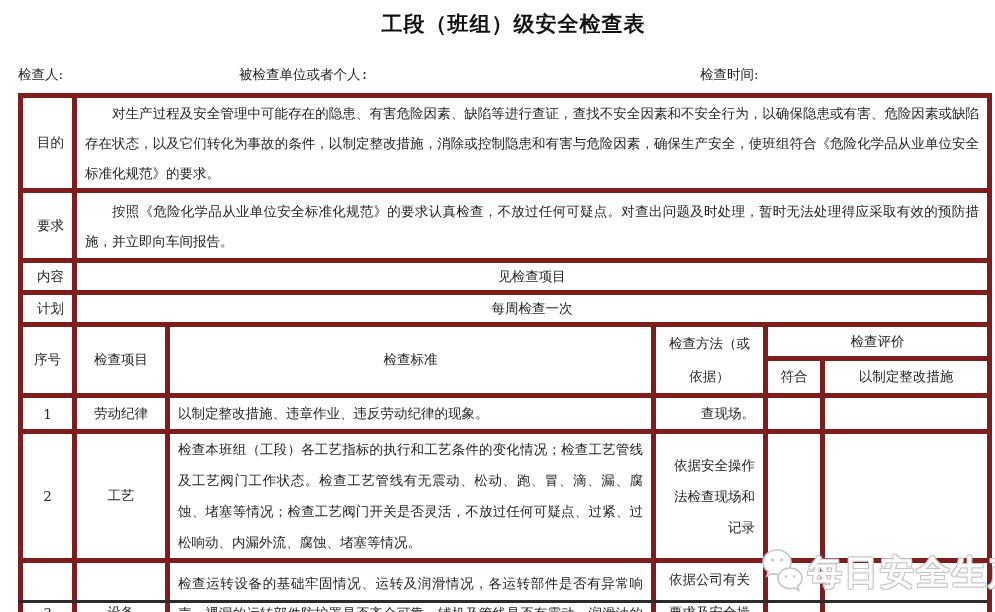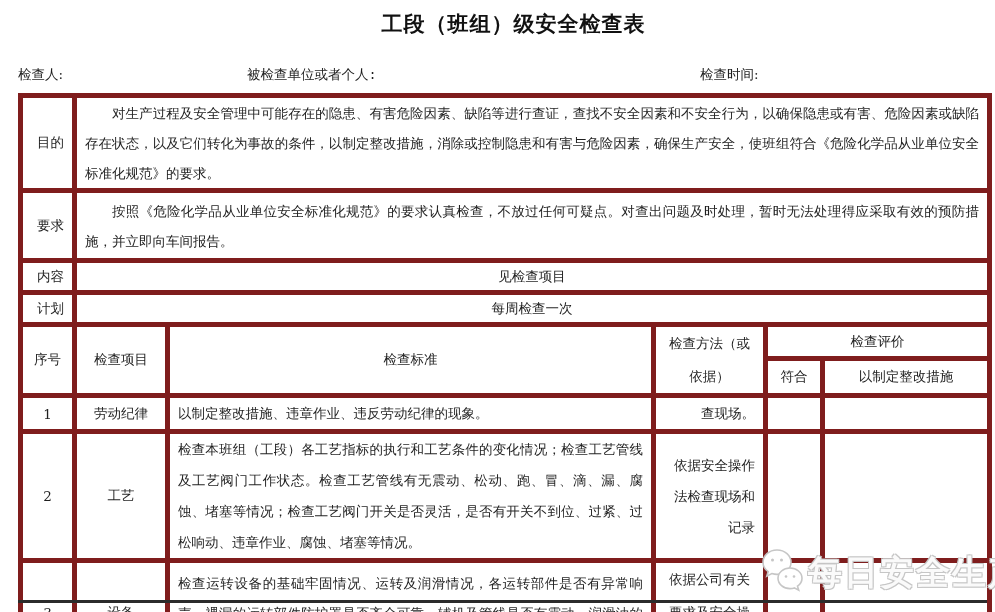--- a/index.html
+++ b/index.html
@@ -7,21 +7,21 @@
     width:995px;height:612px;position:relative;overflow:hidden;
     background:#ffffff;color:#1f1f1f;
     font-family:"DejaVu Serif","Liberation Serif",serif;
   }
   .doc-title{
     position:absolute;top:10px;left:0;width:995px;text-align:center;
     font-size:21px;font-weight:bold;letter-spacing:1px;color:#111;margin-left:16px;
   }
   .meta-line{position:absolute;top:66px;left:0;width:861px;height:22px;font-size:13.5px;}
   .meta-line .m1{position:absolute;left:18px;}
-  .meta-line .m2{position:absolute;left:247px;font-family:Liberation Mono, monospace;}
+  .meta-line .m2{position:absolute;left:239px;font-family:Liberation Mono, monospace;}
   .meta-line .m3{position:absolute;left:700px;}
   table.sheet{
     position:absolute;top:93px;left:18px;width:969px;
     border-collapse:collapse;table-layout:fixed;
   }
   table.sheet td{
     border:5px solid #7f1d1d;font-size:13.5px;vertical-align:middle;
     padding:0 8px;overflow:hidden;
   }
   td.lbl{text-align:right;padding:0 2px;}
@@ -114,21 +114,21 @@
     <td class="ctr">1</td>
     <td class="ctr">劳动纪律</td>
     <td class="std">以制定整改措施、违章作业、违反劳动纪律的现象。</td>
     <td class="method-cell">查现场。</td>
     <td class="ctr"></td>
     <td class="ctr"></td>
   </tr>
   <tr class="h-r2">
     <td class="ctr">2</td>
     <td class="ctr">工艺</td>
-    <td class="std">检查本班组（工段）各工艺指标的执行和工艺条件的变化情况；检查工艺管线及工艺阀门工作状态。检查工艺管线有无震动、松动、跑、冒、滴、漏、腐蚀、堵塞等情况；检查工艺阀门开关是否灵活，是否有开关不到位、过紧、过松响动、违章作业、腐蚀、堵塞等情况。</td>
+    <td class="std">检查本班组（工段）各工艺指标的执行和工艺条件的变化情况；检查工艺管线及工艺阀门工作状态。检查工艺管线有无震动、松动、跑、冒、滴、漏、腐蚀、堵塞等情况；检查工艺阀门开关是否灵活，不放过任何可疑点、过紧、过松响动、内漏外流、腐蚀、堵塞等情况。</td>
     <td class="method-cell">依据安全操作法检查现场和记录</td>
     <td class="ctr"></td>
     <td class="ctr"></td>
   </tr>
   <tr class="h-r3">
     <td class="ctr">3</td>
     <td class="ctr">设备</td>
     <td class="std small-std">检查运转设备的基础牢固情况、运转及润滑情况，各运转部件是否有异常响声，裸漏的运转部件防护罩是否齐全可靠，辅机及管线是否有震动，润滑油的油质变化情况；检查设备</td>
     <td class="small-method">依据公司有关要求及安全操作规</td>
     <td class="ctr"></td>

